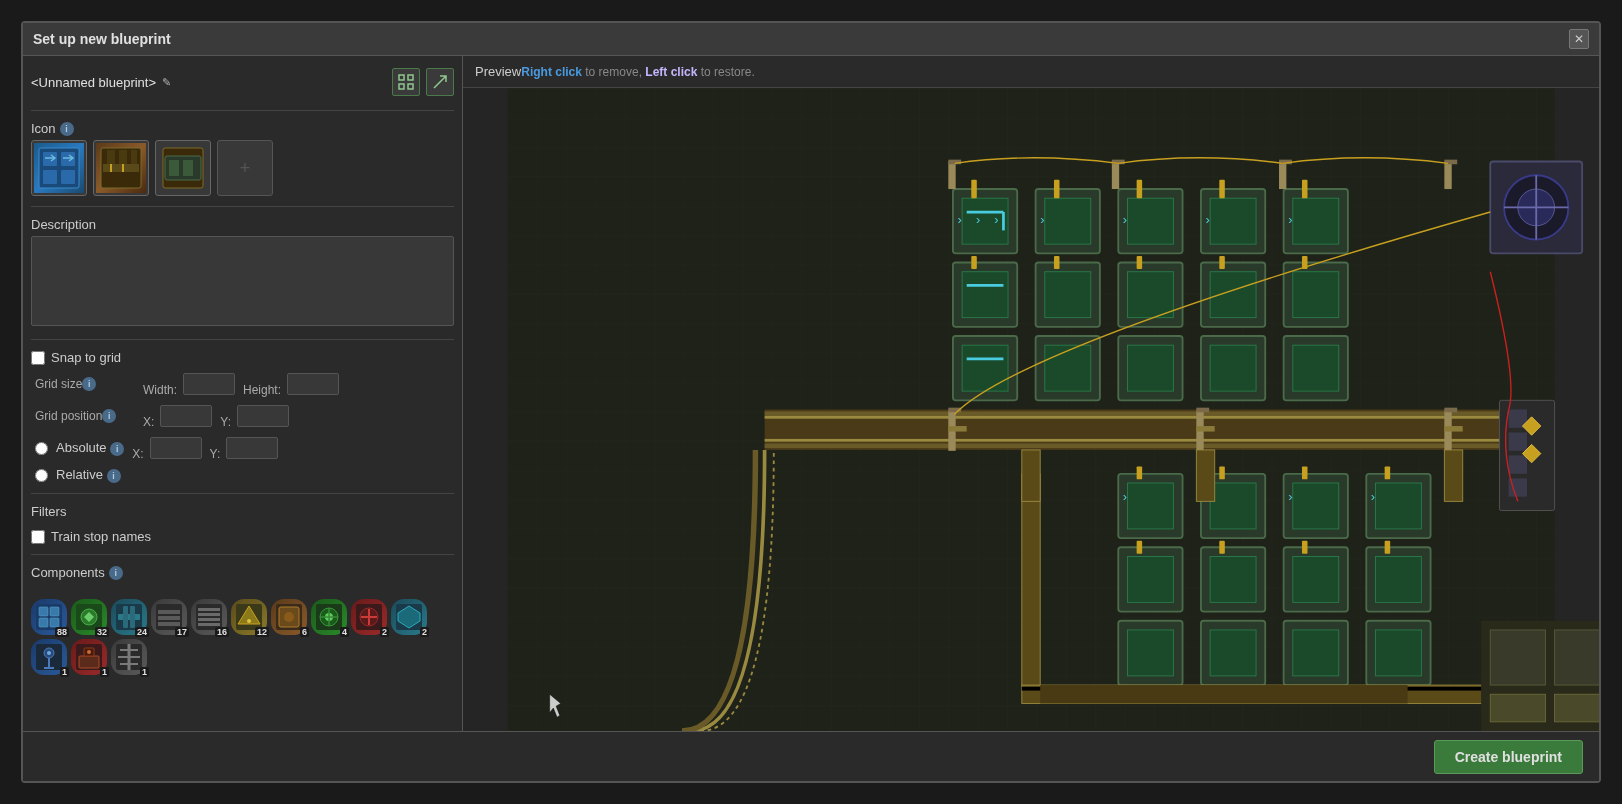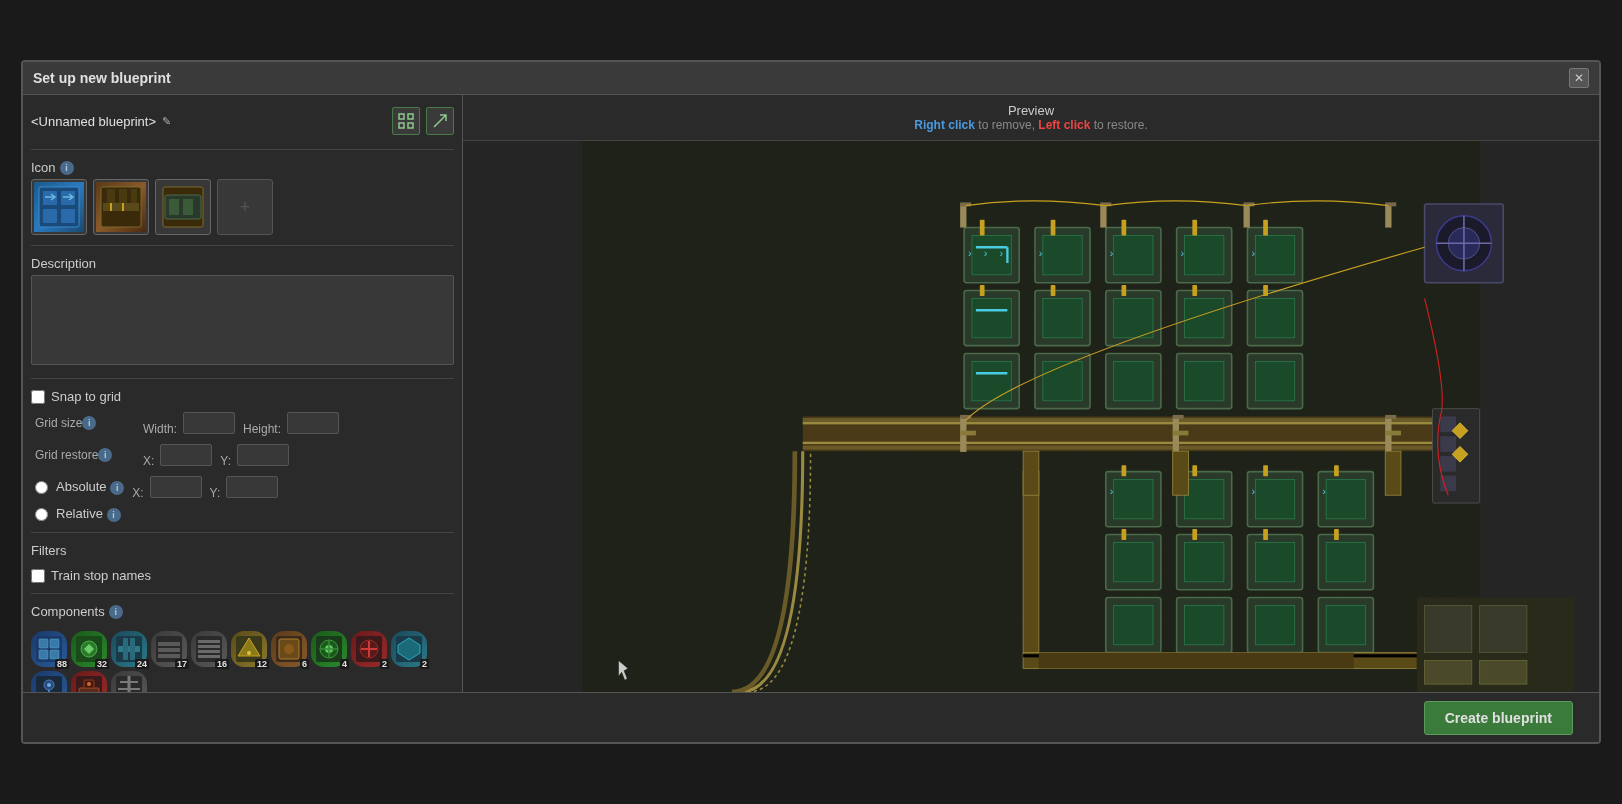--- a/index.html
+++ b/index.html
@@ -12,21 +12,21 @@
       height: 804px;
       overflow: hidden;
     }
 
     .dialog {
       position: absolute;
       top: 50%;
       left: 50%;
       transform: translate(-50%, -50%);
       width: 1580px;
-      height: 684px;
+      height: 762px;
       background: #2a2a2a;
       border: 2px solid #555;
       border-radius: 4px;
       display: flex;
       flex-direction: column;
     }
 
     .title-bar {
       background: #3a3a3a;
       border-bottom: 1px solid #555;
@@ -280,21 +280,21 @@
     .filters-section {
       display: flex;
       flex-direction: column;
       gap: 6px;
     }
 
     
     .components-section {
       display: flex;
       flex-direction: column;
-      gap: 8px;
+      gap: 15px;
     }
 
     .components-grid {
       display: flex;
       flex-wrap: wrap;
       gap: 4px;
     }
 
     .component-item {
       display: flex;
@@ -338,59 +338,58 @@
       flex-direction: column;
     }
 
     .preview-header {
       display: flex;
       align-items: center;
       padding: 8px 12px;
       background: #2a2a2a;
       border-bottom: 1px solid #444;
       flex-shrink: 0;
-      flex-direction: column;
     }
 
     .preview-title {
       color: #ccc;
       font-size: 13px;
     }
 
     .preview-hint {
       font-size: 12px;
       color: #888;
     }
 
     .preview-hint .right-click {
       color: #4a9ae0;
       font-weight: bold;
     }
 
     .preview-hint .left-click {
-      color: #ef4444;
+      color: #c4b5fd;
       font-weight: bold;
     }
 
     .preview-canvas {
       flex: 1;
       background: #252525;
       position: relative;
       overflow: hidden;
     }
 
     
     .bottom-bar {
       height: 50px;
       background: #2a2a2a;
       border-top: 1px solid #555;
       display: flex;
       align-items: center;
       justify-content: flex-end;
-      padding: 0 26px;
+      padding: 0 16px;
       flex-shrink: 0;
     }
 
     .create-btn {
       background: #3a7a3a;
       border: 1px solid #5a9a5a;
       color: #e0e0e0;
       padding: 8px 20px;
       font-size: 14px;
       font-weight: bold;
@@ -531,21 +530,21 @@
             <input type="number" class="num-input" style="">
           </div>
           <div class="grid-field-pair">
             <span class="field-label">Height:</span>
             <input type="number" class="num-input" style="">
           </div>
         </div>
 
         <div class="grid-inputs-row">
           <div class="grid-label">
-            <span>Grid restore</span>
+            <span>Grid position</span>
             <span class="info-icon">i</span>
           </div>
           <div class="grid-field-pair">
             <span class="field-label">X:</span>
             <input type="number" class="num-input" style="">
           </div>
           <div class="grid-field-pair">
             <span class="field-label">Y:</span>
             <input type="number" class="num-input" style="">
           </div>

